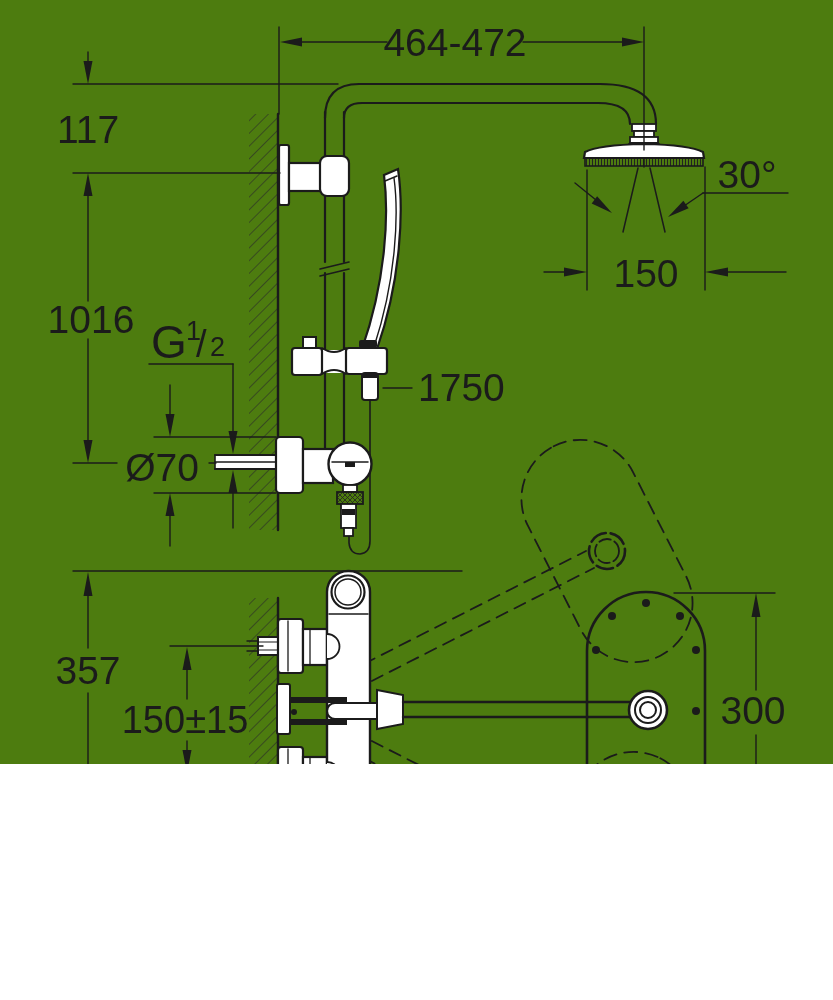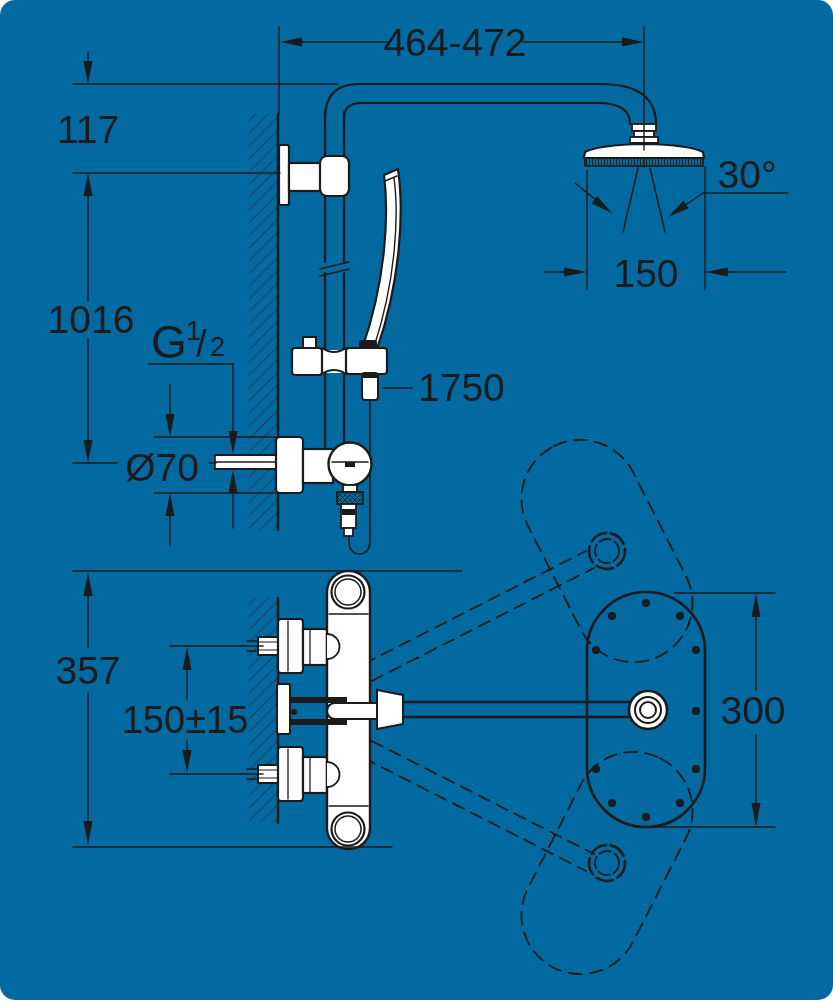--- a/index.html
+++ b/index.html
@@ -1,16 +1,16 @@
 <!DOCTYPE html>
 <html><head>
 <meta charset="utf-8">
 <style>
   html,body{margin:0;padding:0;background:#ffffff;}
-  .sheet{position:relative;width:833px;height:1000px;background:#0369a1;overflow:hidden;border-radius:15px;}
+  .sheet{position:relative;width:833px;height:764px;background:#4d7c0f;overflow:hidden;}
   svg{display:block;}
   text{font-family:"Liberation Sans","DejaVu Sans",sans-serif;fill:#1b1b1b;}
   .dim{font-size:39px;}
   .dim-sm{font-size:38px;}
   .g-big{font-size:46px;}
   .g-frac{font-size:27px;}
   .g-slash{font-size:38px;}
 </style>
 </head>
 <body>

